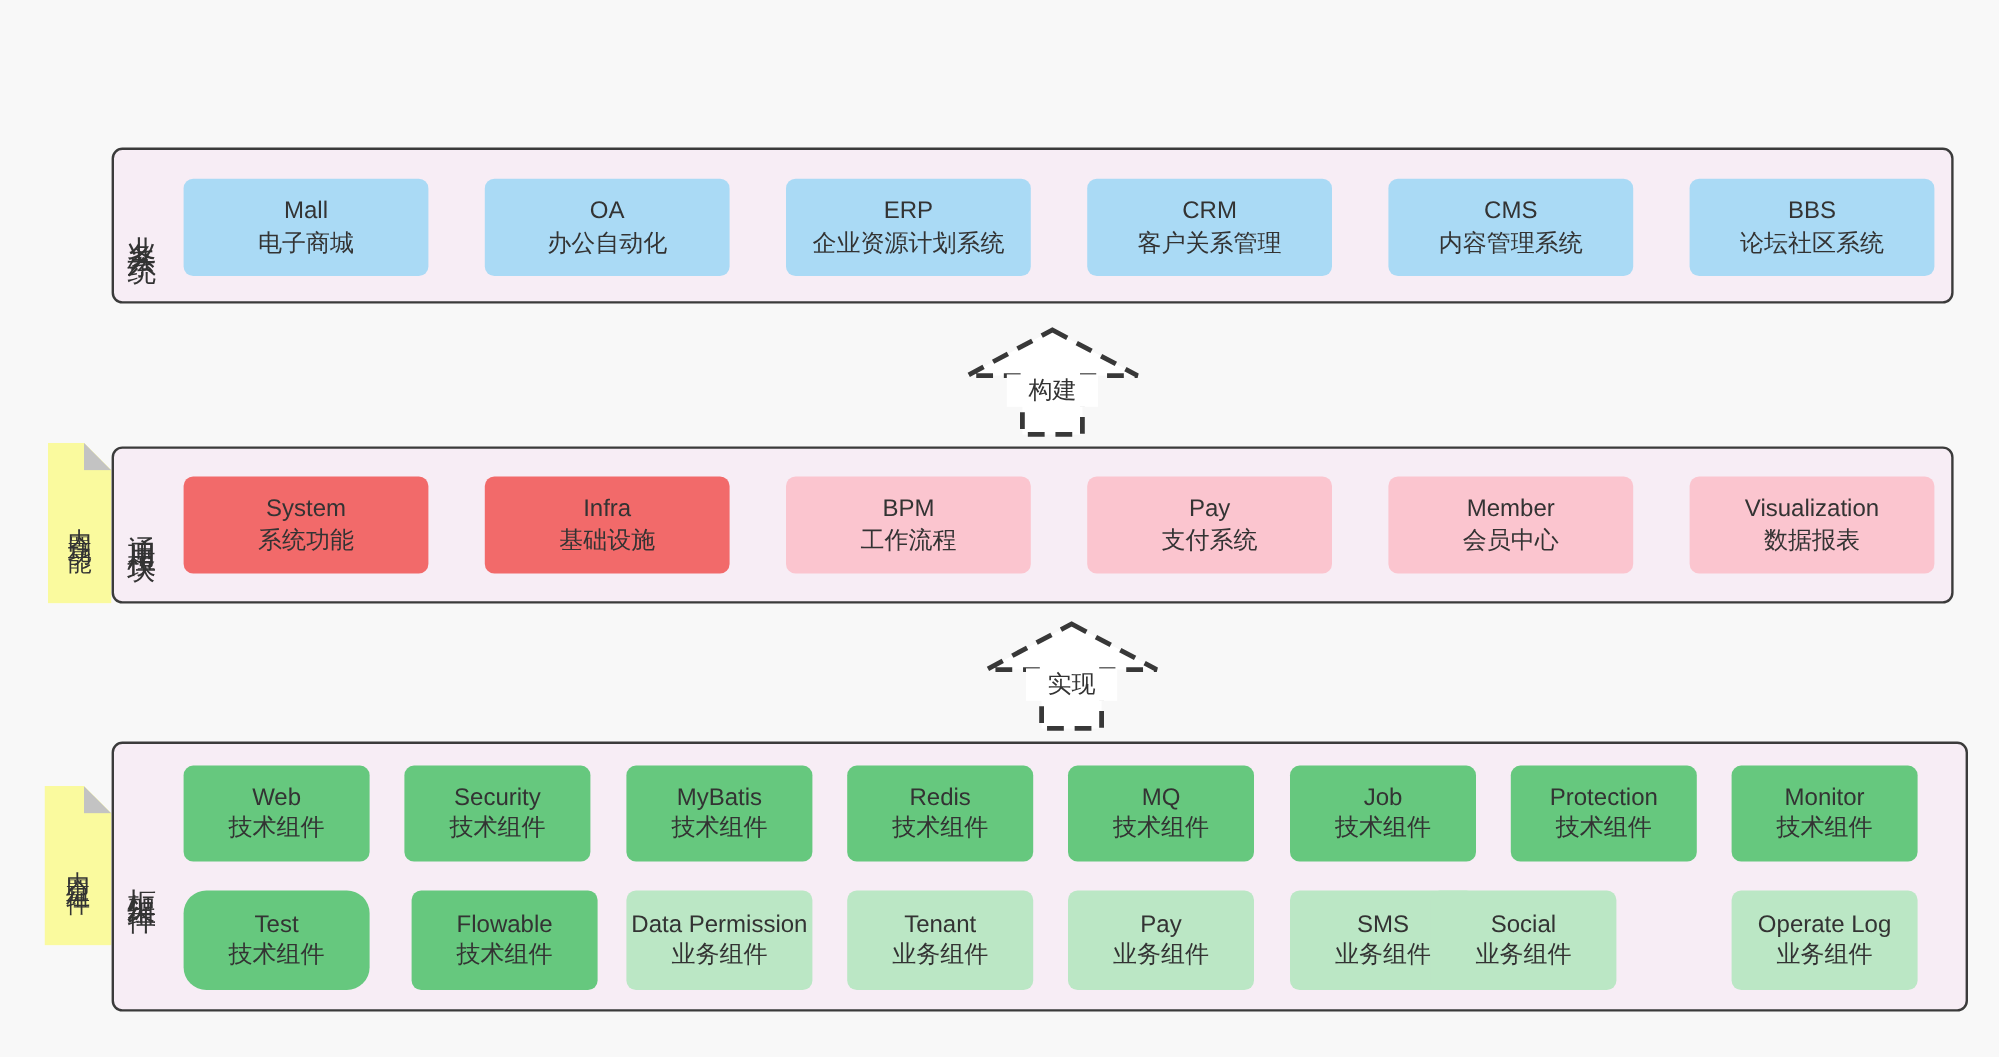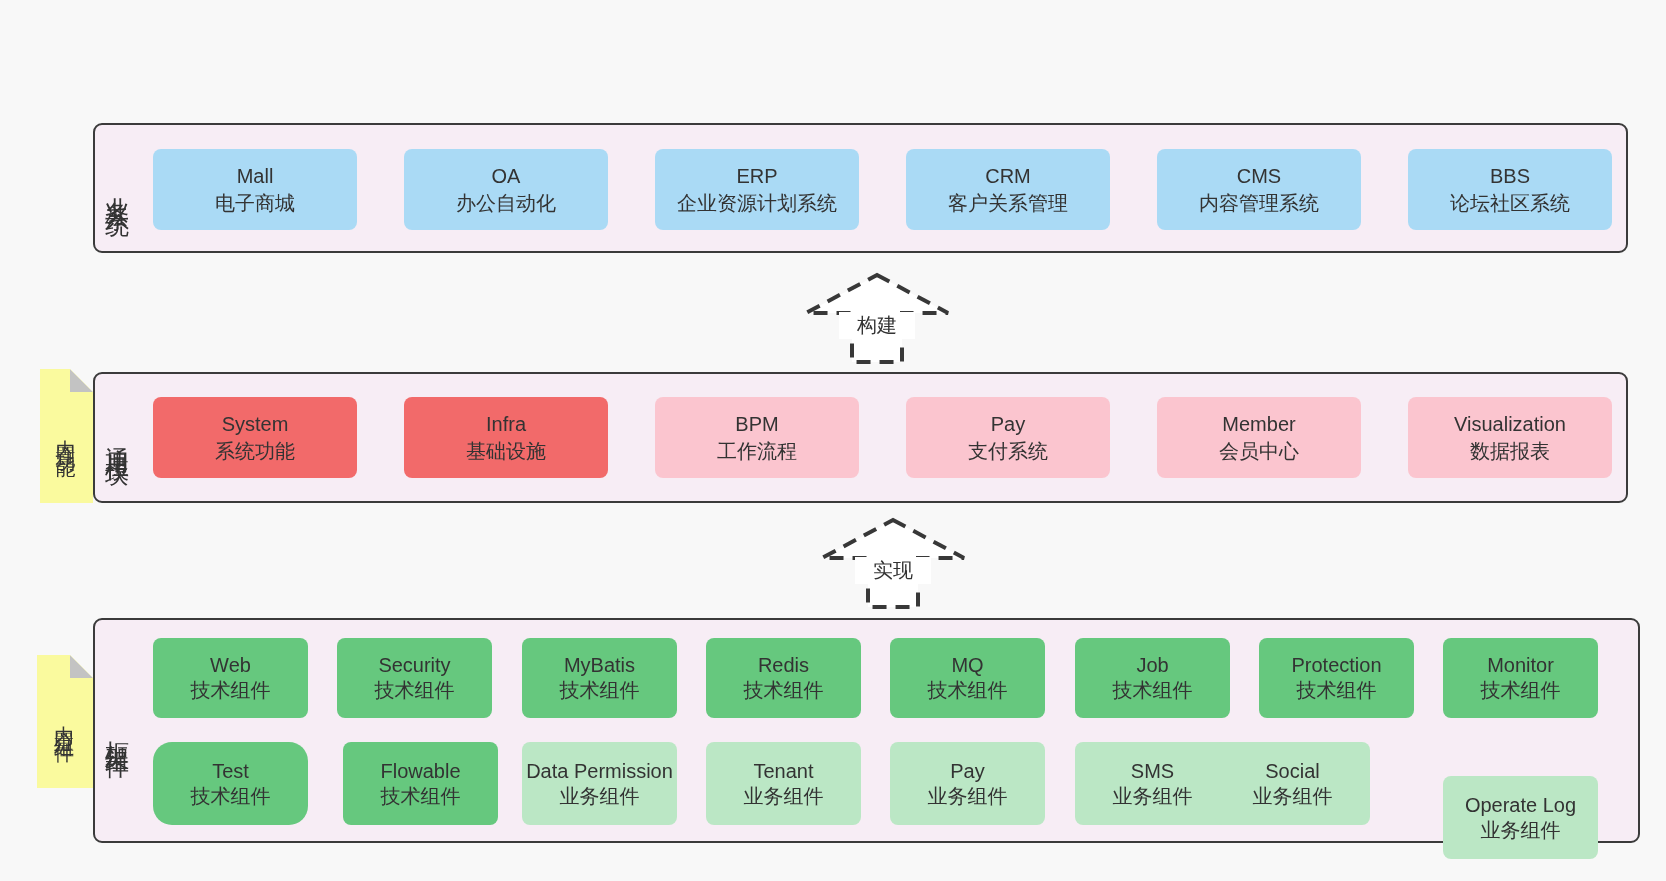--- a/index.html
+++ b/index.html
@@ -203,23 +203,23 @@
       <span>业务组件</span>
     </div>
     <div class="box lightgreen row2" style="left:795px;">
       <span>Pay</span>
       <span>业务组件</span>
     </div>
     <div class="box lightgreen row2" style="left:980px;">
       <span>SMS</span>
       <span>业务组件</span>
     </div>
-    <div class="box lightgreen row2" style="left:1120px;">
+    <div class="box lightgreen row2" style="left:1097px;">
       <span>Social</span>
       <span>业务组件</span>
     </div>
-    <div class="box lightgreen row2" style="left:1348px;margin-top:34px;">
+    <div class="box lightgreen row2" style="left:1348px;">
       <span>Operate Log</span>
       <span>业务组件</span>
     </div>
   </section>
 
 </div>
 
 </body></html>

